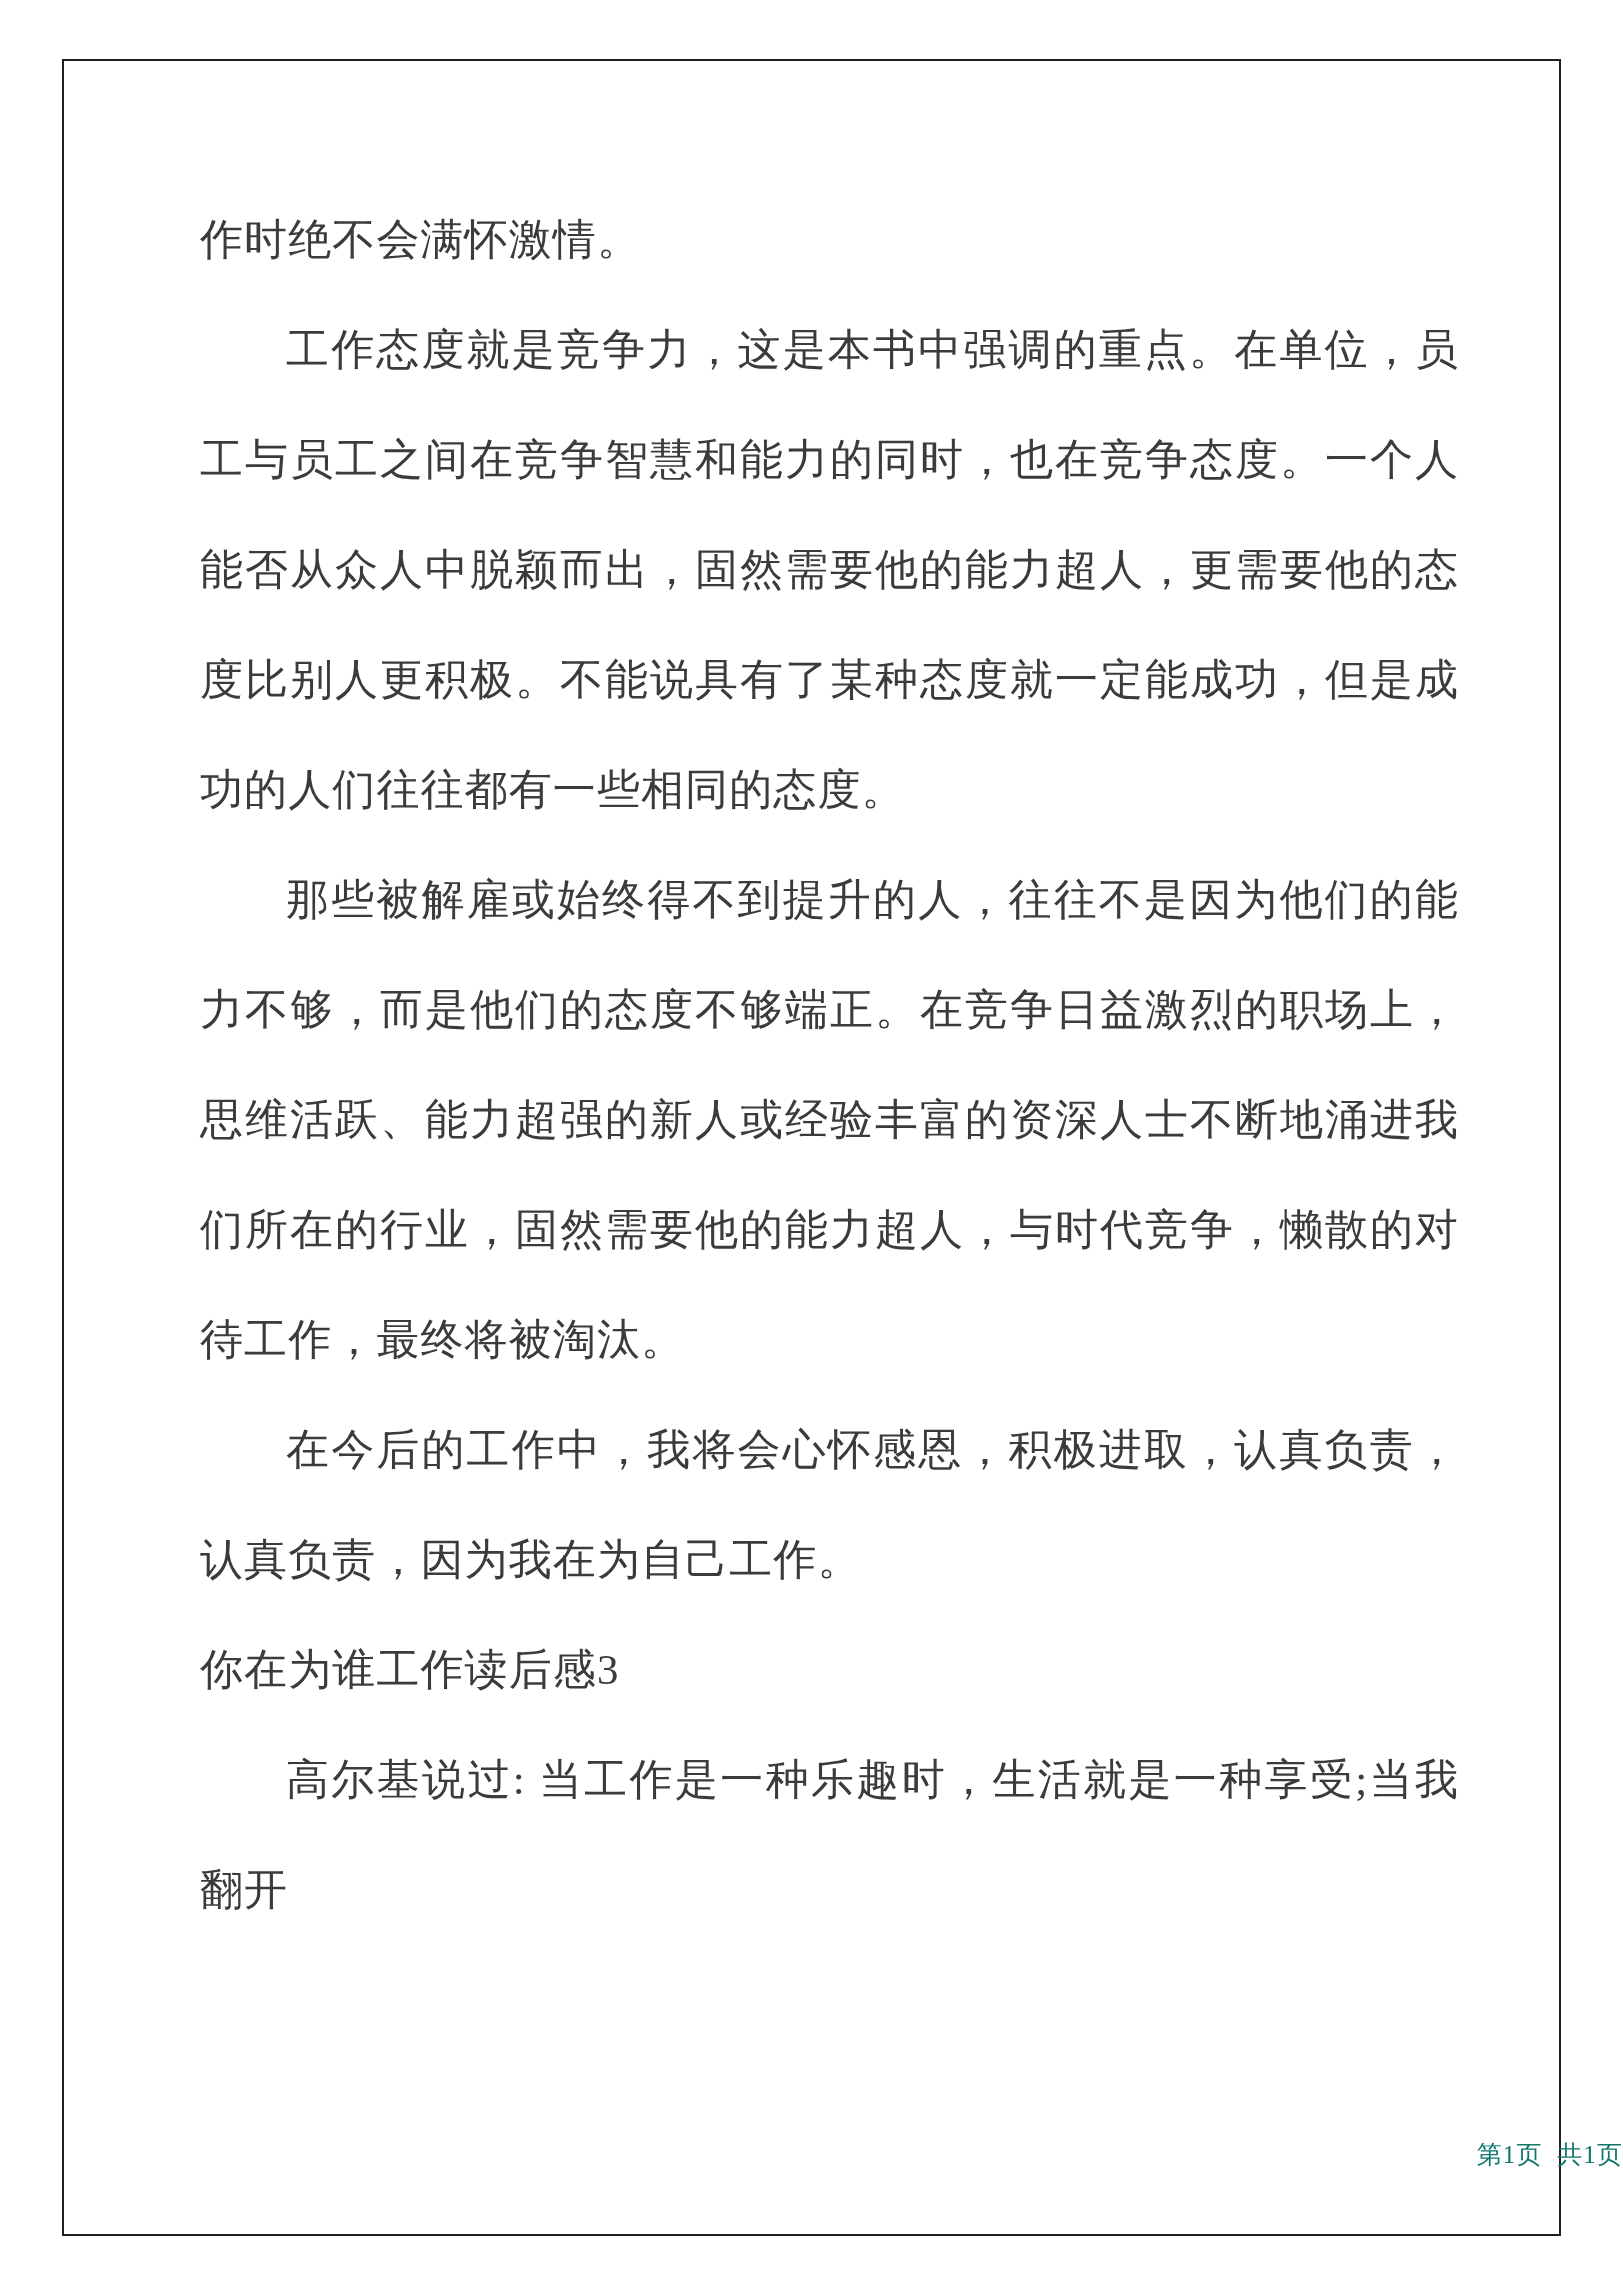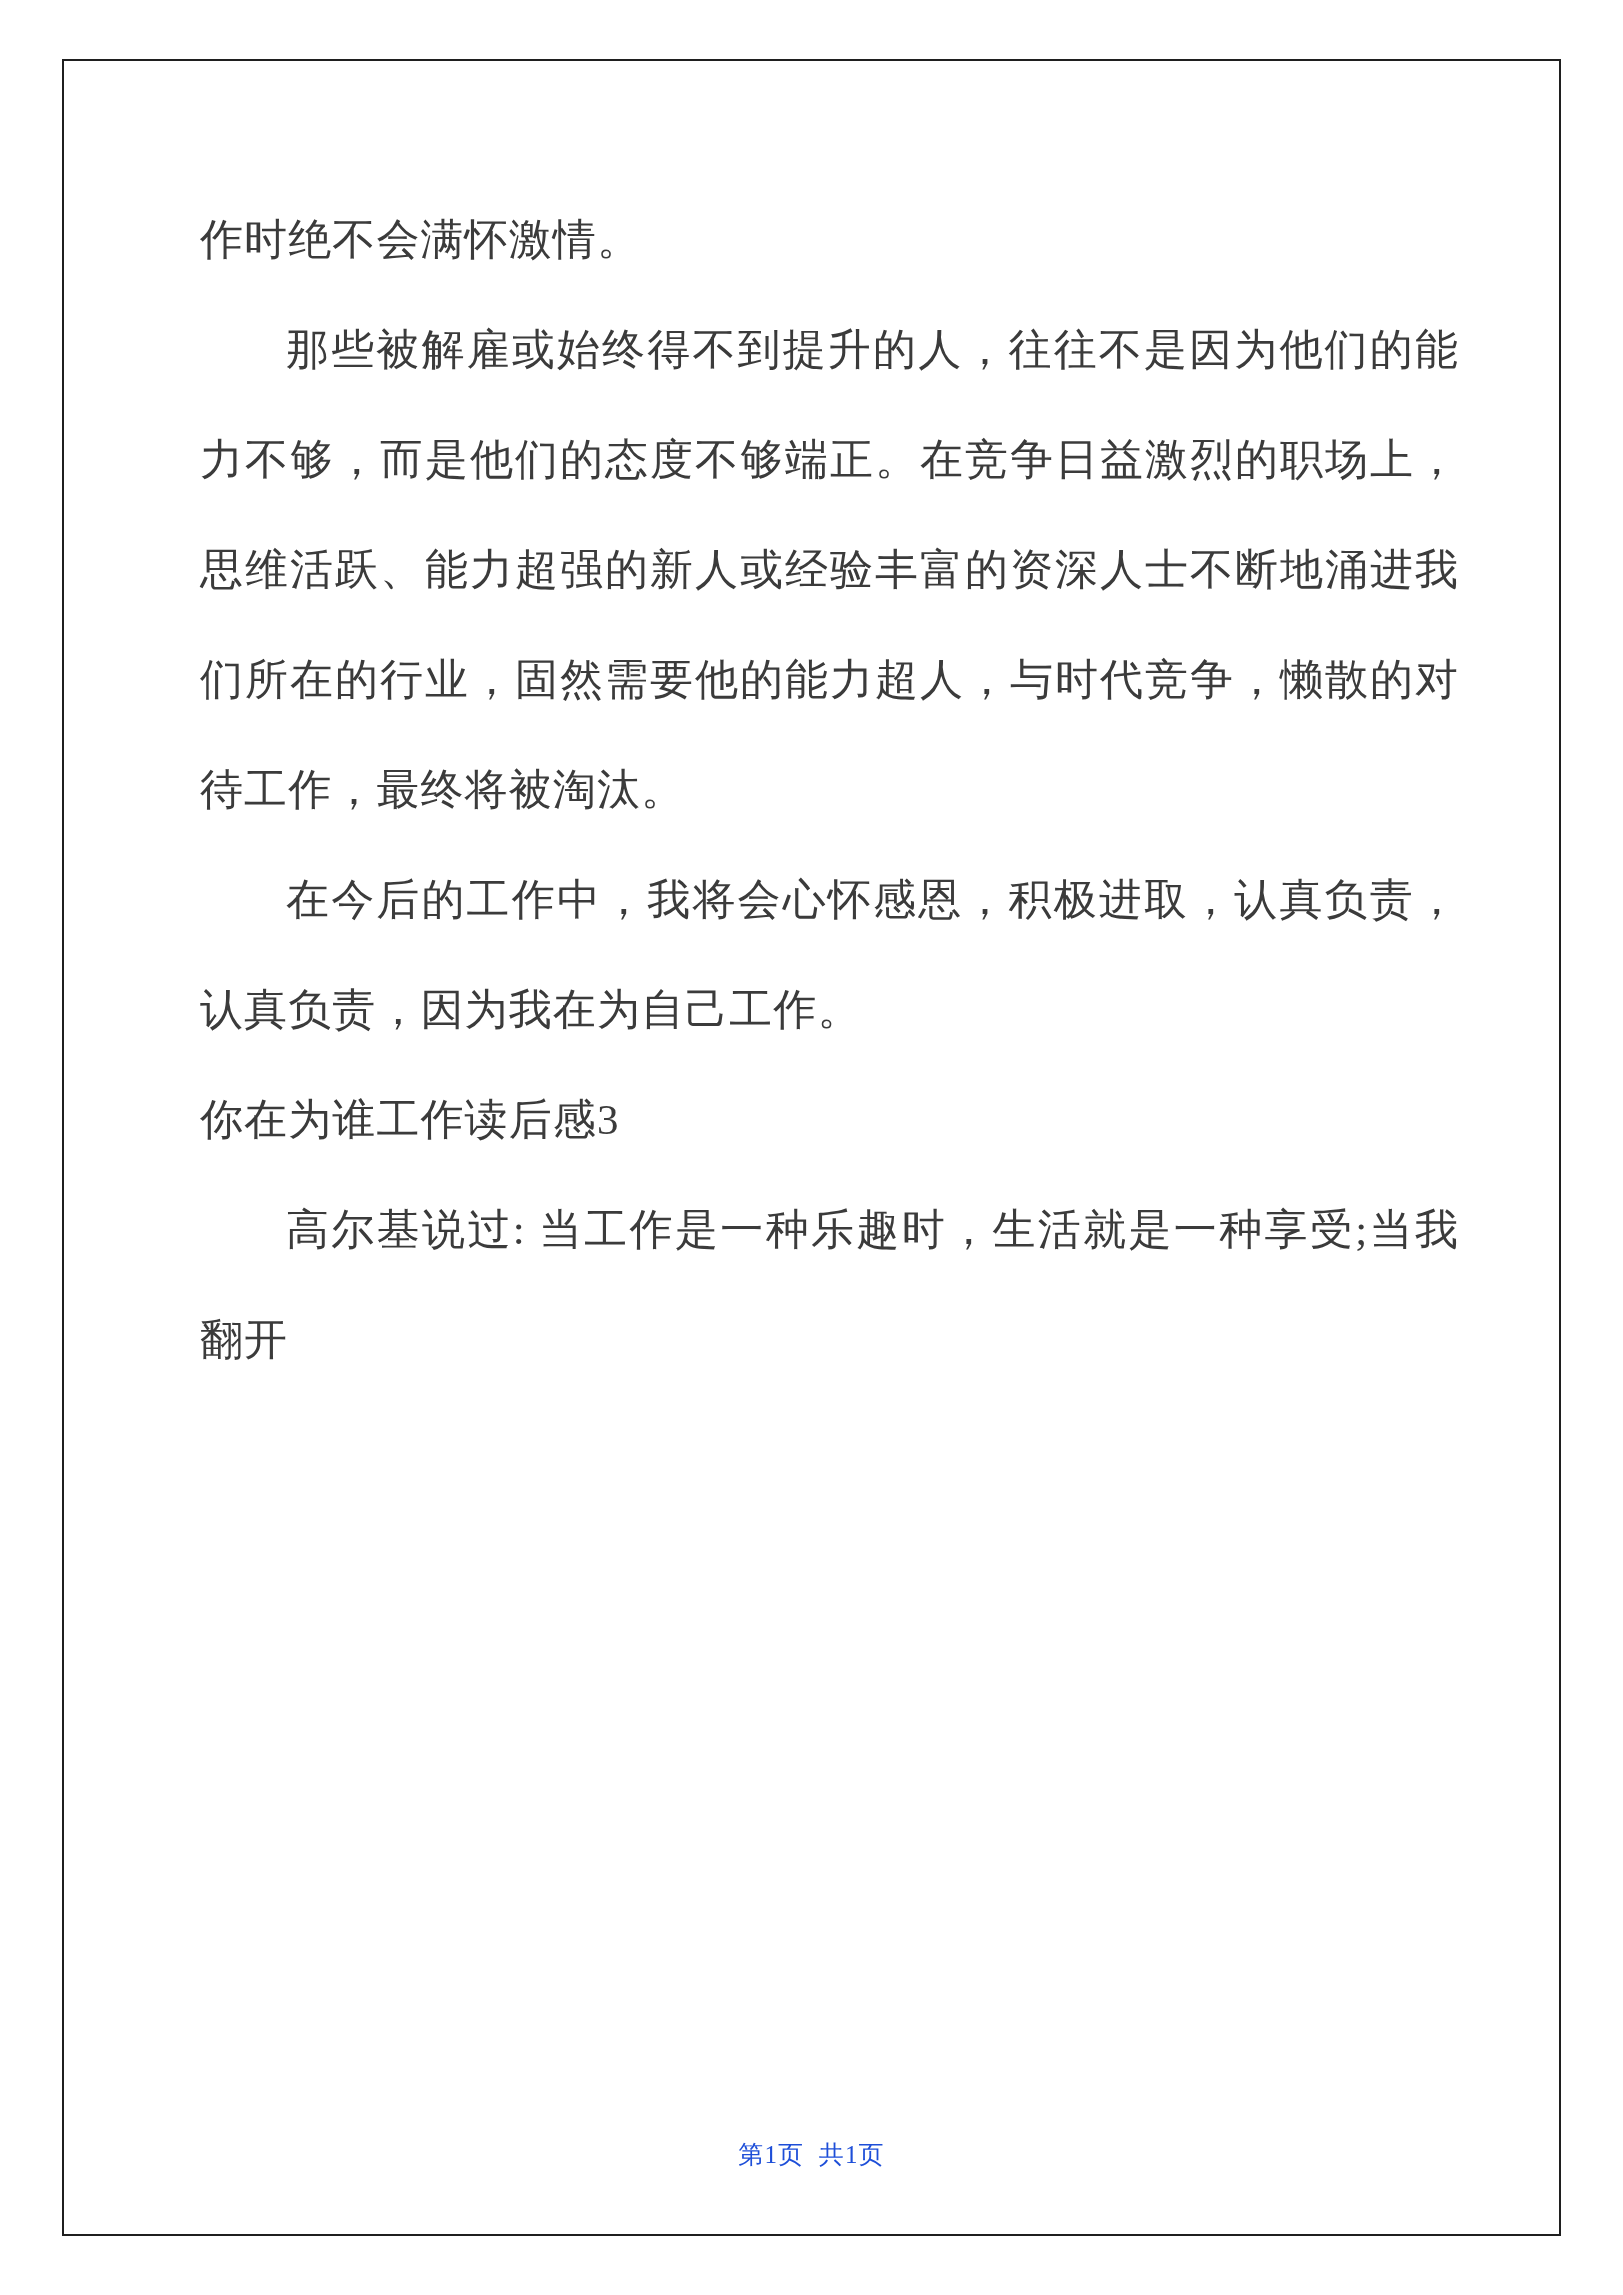--- a/index.html
+++ b/index.html
@@ -44,36 +44,37 @@
     padding: 0;
   }
   .para.indent {
     text-indent: 2em;
   }
   .footer {
     position: absolute;
     left: 0;
     top: 2138px;
     width: 100%;
-    text-align: center;
-    color: #1d4ed8;
+    text-align: right;
+    color: #0f766e;
     font-size: 25px;
     letter-spacing: 1.1px;
     white-space: pre;
   }
 </style>
 </head>
 <body>
 
 <div class="page">
 
   <div class="frame"></div>
 
   <div class="content">
     <p class="para">作时绝不会满怀激情。</p>
+    <p class="para indent">工作态度就是竞争力，这是本书中强调的重点。在单位，员工与员工之间在竞争智慧和能力的同时，也在竞争态度。一个人能否从众人中脱颖而出，固然需要他的能力超人，更需要他的态度比别人更积极。不能说具有了某种态度就一定能成功，但是成功的人们往往都有一些相同的态度。</p>
     <p class="para indent">那些被解雇或始终得不到提升的人，往往不是因为他们的能力不够，而是他们的态度不够端正。在竞争日益激烈的职场上，思维活跃、能力超强的新人或经验丰富的资深人士不断地涌进我们所在的行业，固然需要他的能力超人，与时代竞争，懒散的对待工作，最终将被淘汰。</p>
     <p class="para indent">在今后的工作中，我将会心怀感恩，积极进取，认真负责，认真负责，因为我在为自己工作。</p>
     <p class="para">你在为谁工作读后感3</p>
     <p class="para indent">高尔基说过: 当工作是一种乐趣时，生活就是一种享受;当我翻开</p>
   </div>
 
   <div class="footer">第1页  共1页</div>
 
 </div>
 

